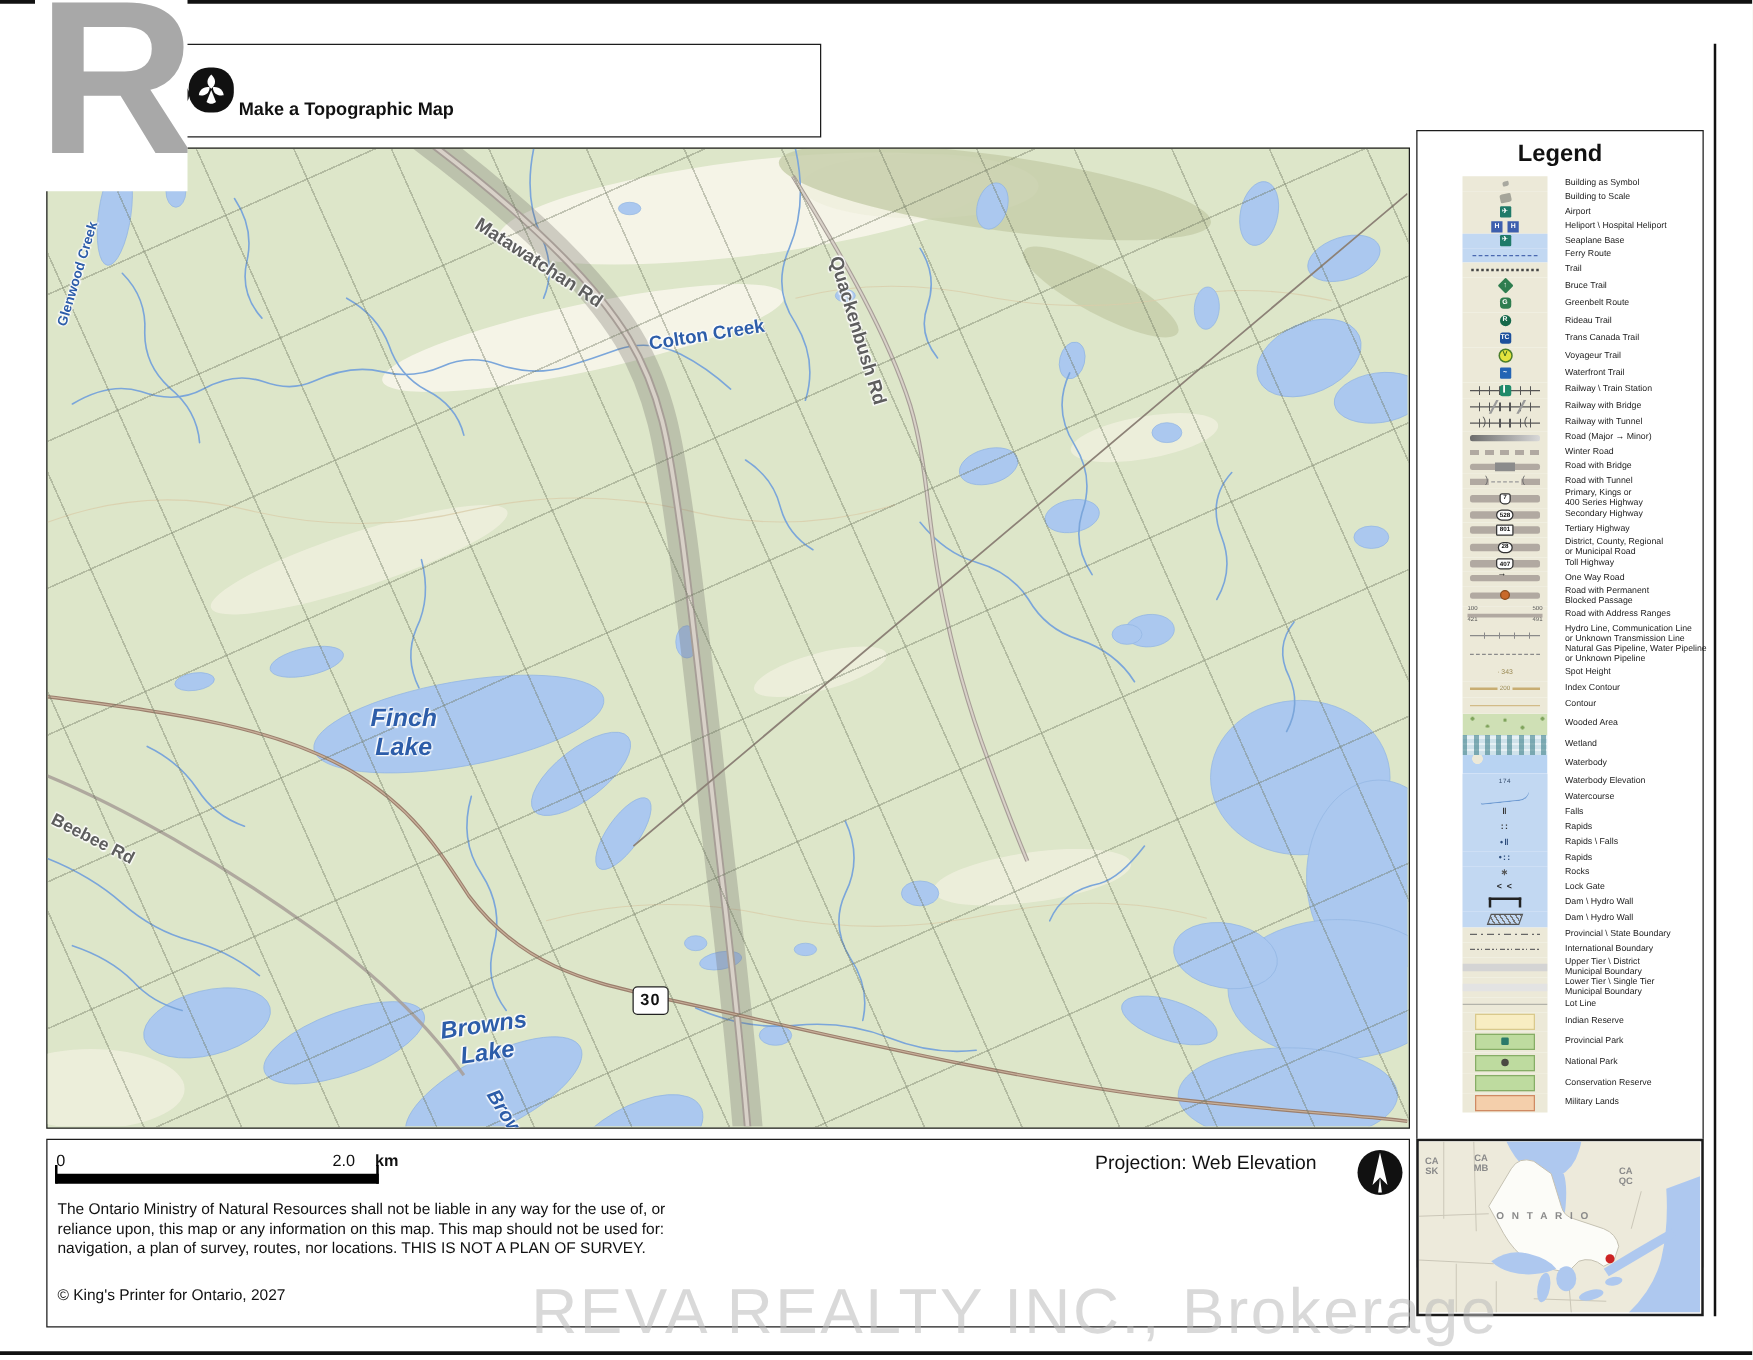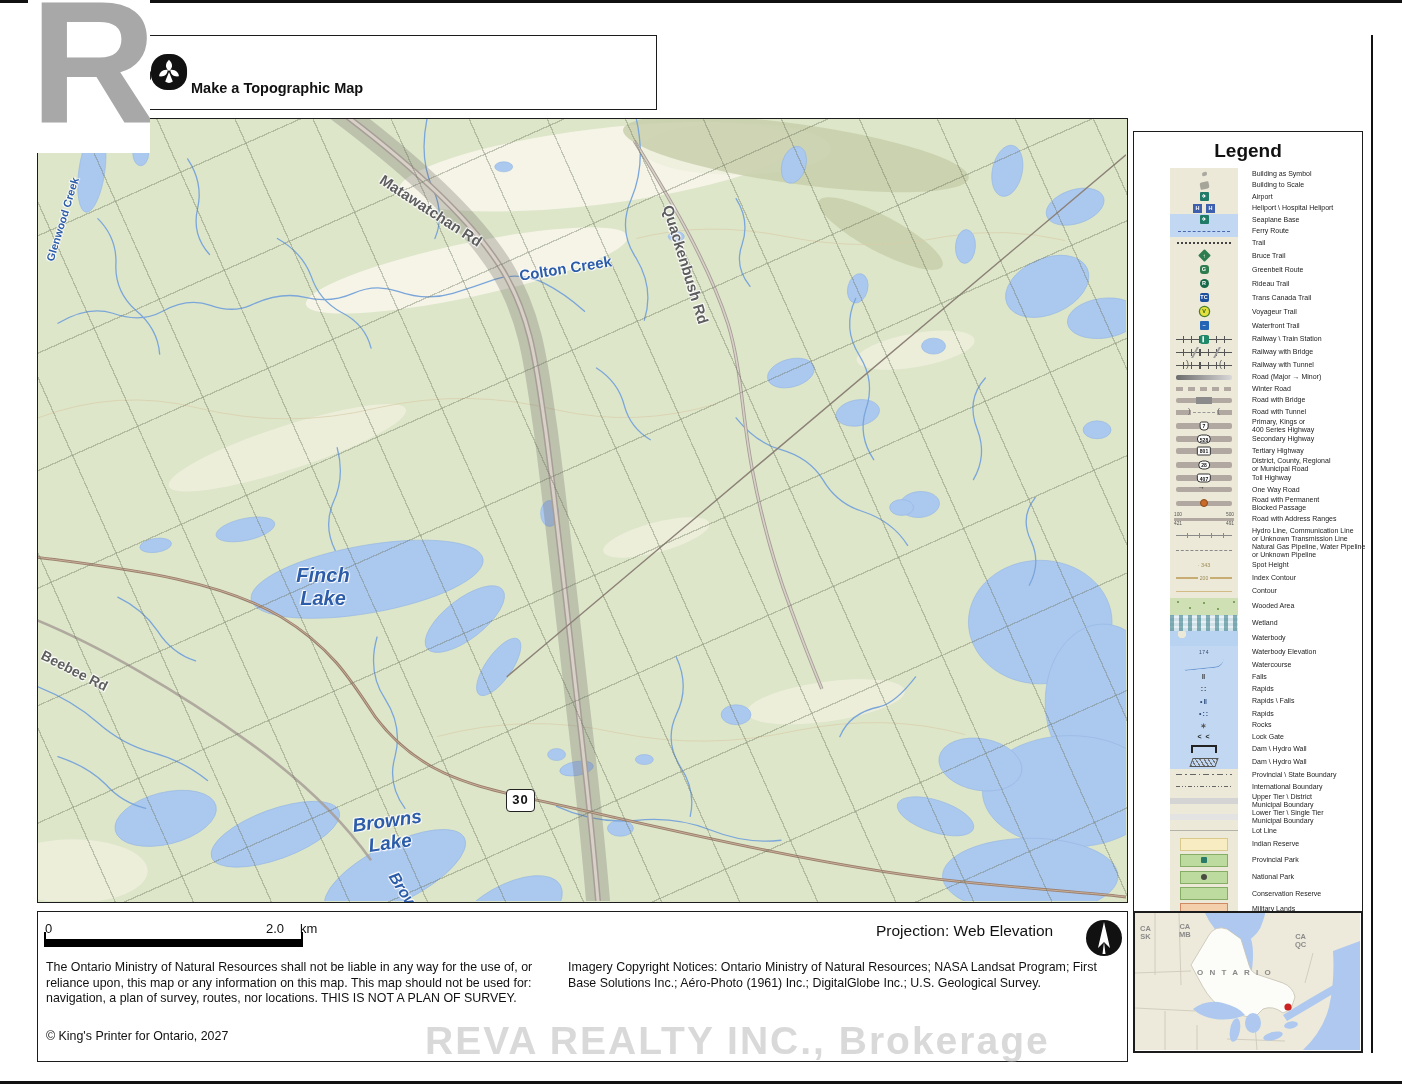--- a/index.html
+++ b/index.html
@@ -24,49 +24,49 @@
   .mlabel.blue{color:var(--label-blue,#2d5da9);}
   #shield30{width:27px;height:21px;background:#fff;border:1.6px solid #222;border-radius:4px;
     font-size:13px;font-weight:bold;color:#111;text-align:center;line-height:19px;letter-spacing:1px;}
   svg .water{fill:var(--water,#abc8ef);stroke:var(--water-edge,#93b6e3);stroke-width:.6;}
   svg .creek{fill:none;stroke:var(--creek,#7ba6da);stroke-width:1.3;stroke-linecap:round;}
   svg .patch{fill:var(--patch,#efeedd);opacity:.85;}
   svg .clearing{fill:var(--clearing,#f7f5ea);opacity:.9;}
   svg .olive{fill:var(--olive,#c6cda9);opacity:.8;}
   svg .contour{fill:none;stroke:var(--contour,#d9cdaa);stroke-width:.9;opacity:.8;}
   
-  #legendbox{left:1133px;top:131px;width:230px;height:910px;}
+  #legendbox{left:1133px;top:104px;width:230px;height:910px;}
   #legend-title{width:100%;text-align:center;margin-top:8px;font-size:19px;font-weight:bold;color:#111;}
   #legend-rows{margin-top:6px;}
   .lrow{display:flex;align-items:center;box-sizing:border-box;}
   .lic{width:68px;margin-left:36px;height:100%;display:flex;align-items:center;justify-content:center;
        position:relative;flex:none;overflow:hidden;}
   .llb{font-size:7px;line-height:7.6px;color:#222;padding-left:14px;white-space:nowrap;}
   .isq{width:9px;height:9px;display:inline-flex;align-items:center;justify-content:center;
        color:#fff;font-size:5.5px;line-height:1;font-weight:bold;flex:none;}
   
   #footerbox{left:37px;top:911px;width:1091px;height:151px;font-size:12.4px;color:#111;}
   .ftxt{position:absolute;line-height:15.5px;}
   #scale-left{left:7px;top:9px;font-size:13px;}
   #scale-right{left:228px;top:9px;font-size:13px;}
-  #scale-unit{left:262px;top:9px;font-size:13px;}
+  #scale-unit{left:262px;top:9px;font-size:13px;font-weight:bold;}
   #scalebar{left:7px;top:27px;width:258px;height:8px;background:#000;}
   .stick{position:absolute;width:2px;height:15px;background:#000;top:20px;}
   #projection{left:838px;top:10px;font-size:15.5px;}
   
   #insetbox{left:1133px;top:911px;width:230px;height:142px;border-width:2.5px;overflow:hidden;}
   .ilabel{position:absolute;color:#8a8a8a;font-size:7.5px;line-height:8px;font-weight:bold;
           white-space:pre-line;text-align:center;}
   
   #wm-rblock{left:28px;top:0;width:122px;height:153px;background:#fff;z-index:30;overflow:hidden;}
   #wm-r{position:absolute;left:2px;top:-38px;font-size:175px;font-weight:bold;color:#999;opacity:.85;}
   #wm-realtor{left:12px;top:150px;font-size:33px;font-weight:600;color:#a3a3a3;opacity:.85;
               letter-spacing:1px;z-index:30;}
   #wm-realtor sup{font-size:13px;}
-  #wm-reva{left:425px;top:1019px;font-size:39px;font-weight:bold;letter-spacing:2px;
+  #wm-reva{left:425px;top:1019px;font-size:51px;font-weight:normal;letter-spacing:2px;
            color:rgba(185,185,185,.55);z-index:30;white-space:nowrap;}
   .frameline{position:absolute;background:#111;z-index:5;}
 </style>
 </head>
 <body>
 
 <div id="page">
 
   <div class="frameline" style="left:0;top:0;width:1402px;height:2.5px;"></div>
   <div class="frameline" style="left:0;top:1081px;width:1402px;height:2.5px;"></div>
@@ -614,21 +614,20 @@
     <div class="ftxt" style="left:8px;top:48px;width:508px;">The Ontario Ministry of Natural Resources shall not be liable in any way for the use of, or reliance upon, this map or any information on this map.  This map should not be used for: navigation, a plan of survey, routes, nor locations. THIS IS NOT A PLAN OF SURVEY.</div>
     <div class="ftxt" style="left:8px;top:117px;">© King's Printer for Ontario,   2027</div>
     <div class="abs" id="projection">Projection: Web Elevation</div>
     <span class="abs" style="left:1046px;top:6px;">
       <svg width="40" height="40" viewBox="0 0 40 40">
         <circle cx="20" cy="20" r="18" fill="#111"></circle>
         <path d="M20 4 L26 30 L20 24 L14 30 Z" fill="#fff"></path>
         <path d="M20 24 L21.5 36 L18.5 36 Z" fill="#fff"></path>
       </svg>
     </span>
-    <div class="ftxt" style="left:530px;top:48px;width:548px;">Imagery Copyright Notices: Ontario Ministry of Natural Resources; NASA Landsat Program; First Base Solutions Inc.; Aéro-Photo (1961) Inc.; DigitalGlobe Inc.; U.S. Geological Survey.</div>
   </div>
 
   <div class="box" id="insetbox">
     <svg width="225" height="137" viewBox="0 0 225 137">
       <rect x="0" y="0" width="225" height="137" fill="#edeadb"></rect>
       <g stroke="#cbc7b8" stroke-width="0.8" fill="none">
         <path d="M20,0 L20,62"></path>
           <path d="M44,0 L46,72"></path>
           <path d="M0,60 L56,58"></path>
         <path d="M0,95 L60,98"></path>

